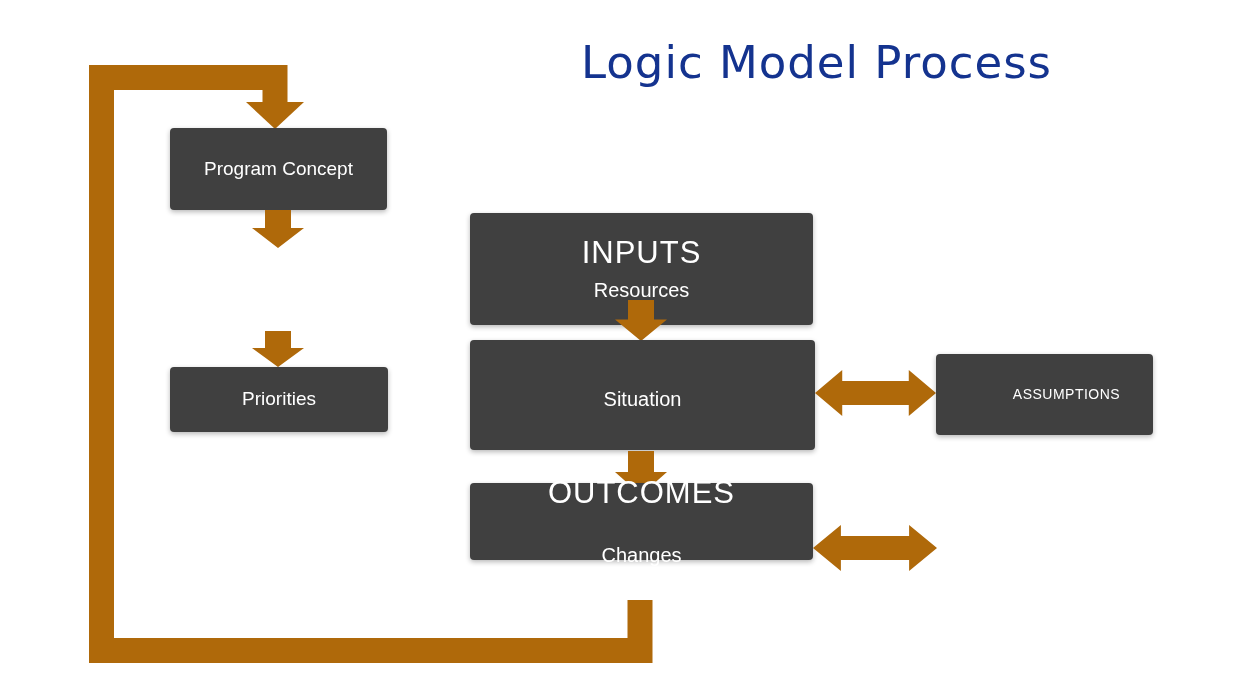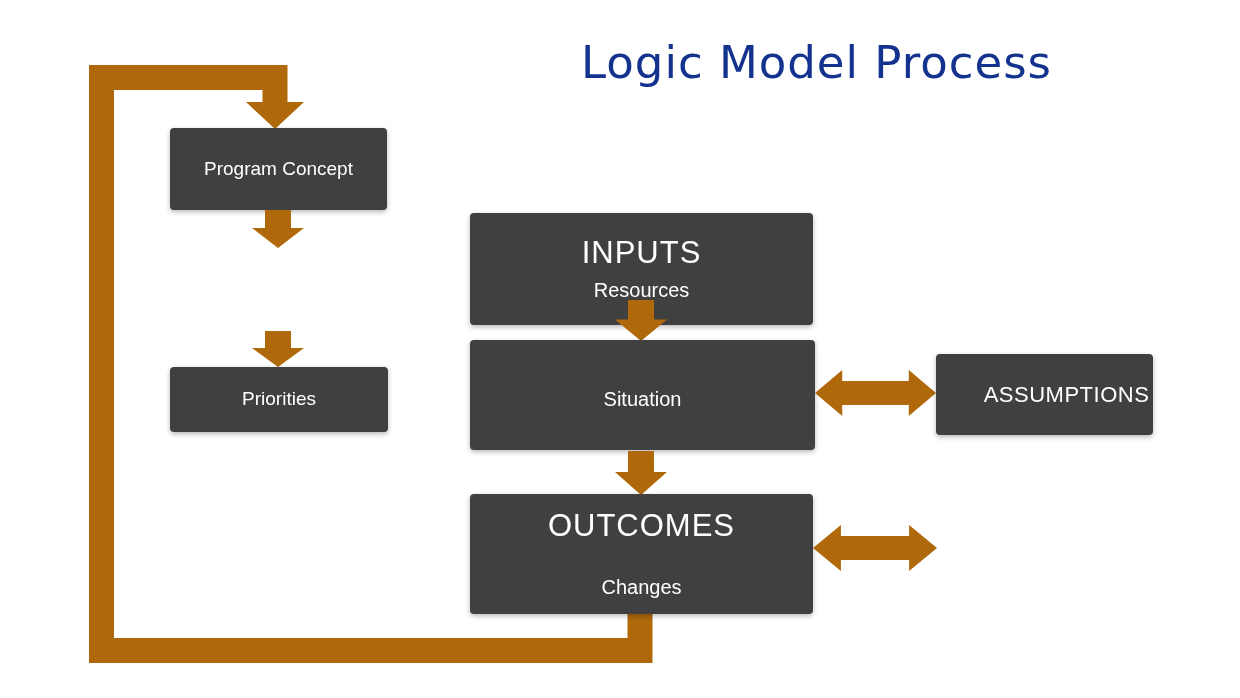--- a/index.html
+++ b/index.html
@@ -16,21 +16,21 @@
   .box {
     position:absolute; background:#404040; color:#ffffff;
     display:flex; flex-direction:column; align-items:center; justify-content:center;
     text-align:center; border-radius:4px;
     box-shadow:0 2px 5px rgba(20,20,20,0.30);
   }
   .small-label { font-size:19px; line-height:1.42; }
   .narrow { max-width:124px; }
   .flow-title { font-size:31px; letter-spacing:1px; line-height:1.1; }
   .flow-sub { font-size:20px; margin-top:9px; }
-  .caps-label { font-size:22px; letter-spacing:0.5px; line-height:1.45;margin-left:44px; }
+  .caps-label { font-size:14px; letter-spacing:0.5px; line-height:1.45;margin-left:44px; }
   .arrow { position:absolute; }
 </style>
 </head>
 <body>
 
 <div class="canvas">
 
   <svg class="loop-svg" width="1240" height="698" viewBox="0 0 1240 698">
     <path d="M 640 600 L 640 650.5 L 101.5 650.5 L 101.5 77.5 L 275 77.5 L 275 106" fill="none" stroke-width="25" stroke-linejoin="miter" stroke="#af690a"></path>
     <polygon points="246,102 304,102 275,129" fill="#af690a"></polygon>
@@ -65,21 +65,21 @@
   </svg>
 
   <div class="box" style="left:470px; top:340px; width:345px; height:110px;">
     <div class="flow-sub">Situation</div>
   </div>
 
   <svg class="arrow" style="left:613px; top:451px;" width="56" height="44" viewBox="0 0 56 40" preserveAspectRatio="none">
     <polygon points="15,0 41,0 41,19 54,19 28,40 2,19 15,19" fill="#af690a"></polygon>
   </svg>
 
-  <div class="box" style="left:470px; top:494px; width:343px; height:120px;gap:24px;">
+  <div class="box" style="left:470px; top:483px; width:343px; height:77px;gap:24px;">
     <div class="flow-title">OUTCOMES</div>
     <div class="flow-sub">Changes</div>
   </div>
 
   <svg class="arrow" style="left:815px; top:369px;" width="121" height="48" viewBox="0 0 120 48" preserveAspectRatio="none">
     <polygon points="0,24 27,1 27,12 93,12 93,1 120,24 93,47 93,36 27,36 27,47" fill="#af690a"></polygon>
   </svg>
 
   <svg class="arrow" style="left:813px; top:524px;" width="124" height="48" viewBox="0 0 120 48" preserveAspectRatio="none">
     <polygon points="0,24 27,1 27,12 93,12 93,1 120,24 93,47 93,36 27,36 27,47" fill="#af690a"></polygon>

